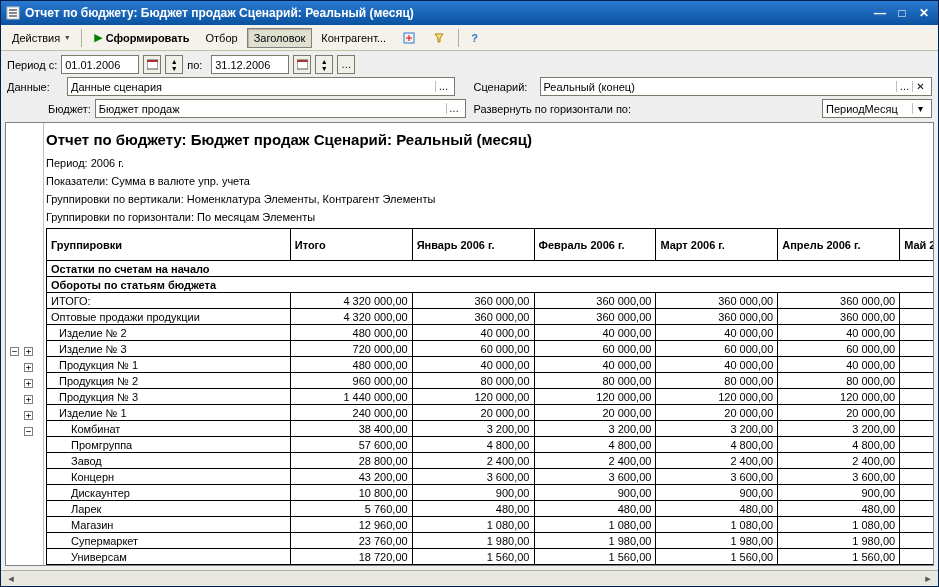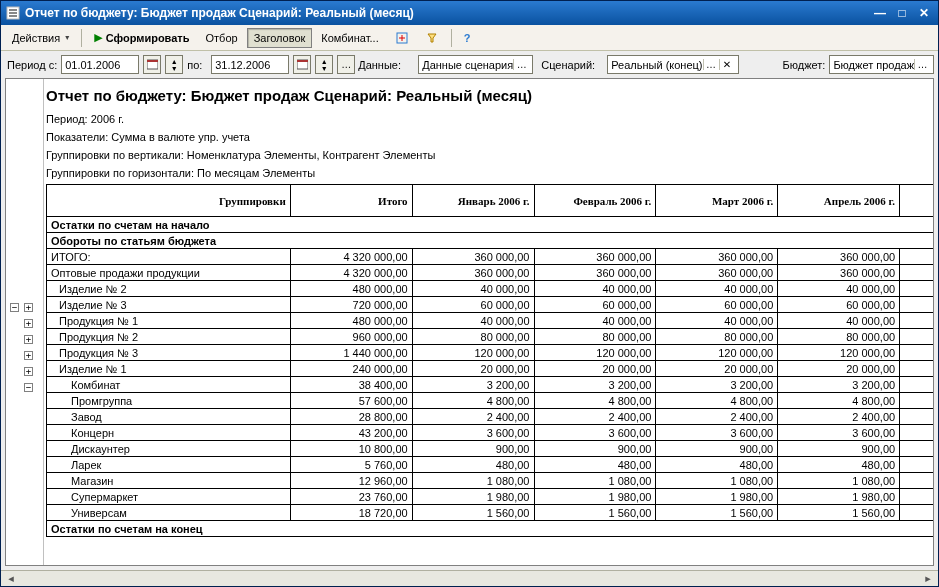--- a/index.html
+++ b/index.html
@@ -60,21 +60,21 @@
     gap: 3px;
     height: 20px;
     white-space: nowrap;
   }
   .tb-btn.dropdown::after { content: '▾'; font-size: 8px; margin-left: 2px; color:#444;}
   .tb-sep { width: 1px; height: 18px; background: #b0b0a0; margin: 0 3px;}
   .tb-btn.pressed { border: 1px solid #808080; background: #e0e0d0; box-shadow: inset 1px 1px 1px rgba(0,0,0,.2);}
   .form-area {
     padding: 4px 6px 2px 6px;
     display: flex;
-    flex-direction: row;
+    flex-direction: column;
     gap: 3px;
   }
   .form-row { display: flex; align-items: center; gap: 4px; }
   .label { white-space: nowrap; min-width: 50px;}
   .input {
     background: #fff;
     border: 1px solid #7a7a6a;
     height: 19px;
     padding: 1px 3px;
     display: inline-flex;
@@ -138,21 +138,21 @@
     border-collapse: collapse;
     width: 100%;
     font-size: 11px;
   }
   table.grid th, table.grid td {
     border: 1px solid #000;
     padding: 1px 4px;
     white-space: nowrap;
     height: 16px;
   }
-  table.grid th { font-weight: bold; text-align: right; background:#fff;font-family:Liberation Serif, serif;}
+  table.grid th { font-weight: bold; text-align: left; background:#fff;}
   table.grid td.num { text-align: right; }
   table.grid td.name { text-align: left;}
   table.grid tr.section td { font-weight: bold; text-align: left;}
   .indent1 { padding-left: 12px !important;}
   .indent2 { padding-left: 24px !important;}
   .hscroll {
     height: 16px;
     background: #e8e8e0;
     border-top: 1px solid #b0b0a0;
     display:flex; align-items:center; justify-content:space-between;
@@ -184,21 +184,21 @@
 
   <div class="toolbar">
     <span class="tb-btn dropdown">Действия</span>
     <span class="tb-sep"></span>
     <span class="tb-btn">
       <span class="play-icon">▶</span>
       <b>Сформировать</b>
     </span>
     <span class="tb-btn">Отбор</span>
     <span class="tb-btn pressed">Заголовок</span>
-    <span class="tb-btn">Комбинат...</span>
+    <span class="tb-btn">Контрагент...</span>
     <span class="tb-btn">
       <svg width="14" height="14" viewBox="0 0 14 14">
           <rect x="2" y="2" width="10" height="10" fill="none" stroke="#2a7ad0"></rect>
           <path d="M4 7h6M7 4v6" stroke="#d00"></path>
         </svg>
     </span>
     <span class="tb-btn">
       <svg width="14" height="14" viewBox="0 0 14 14">
           <path d="M3 3l8 0l-3 4v4l-2 0v-4z" fill="#ffe080" stroke="#b08000"></path>
         </svg>

